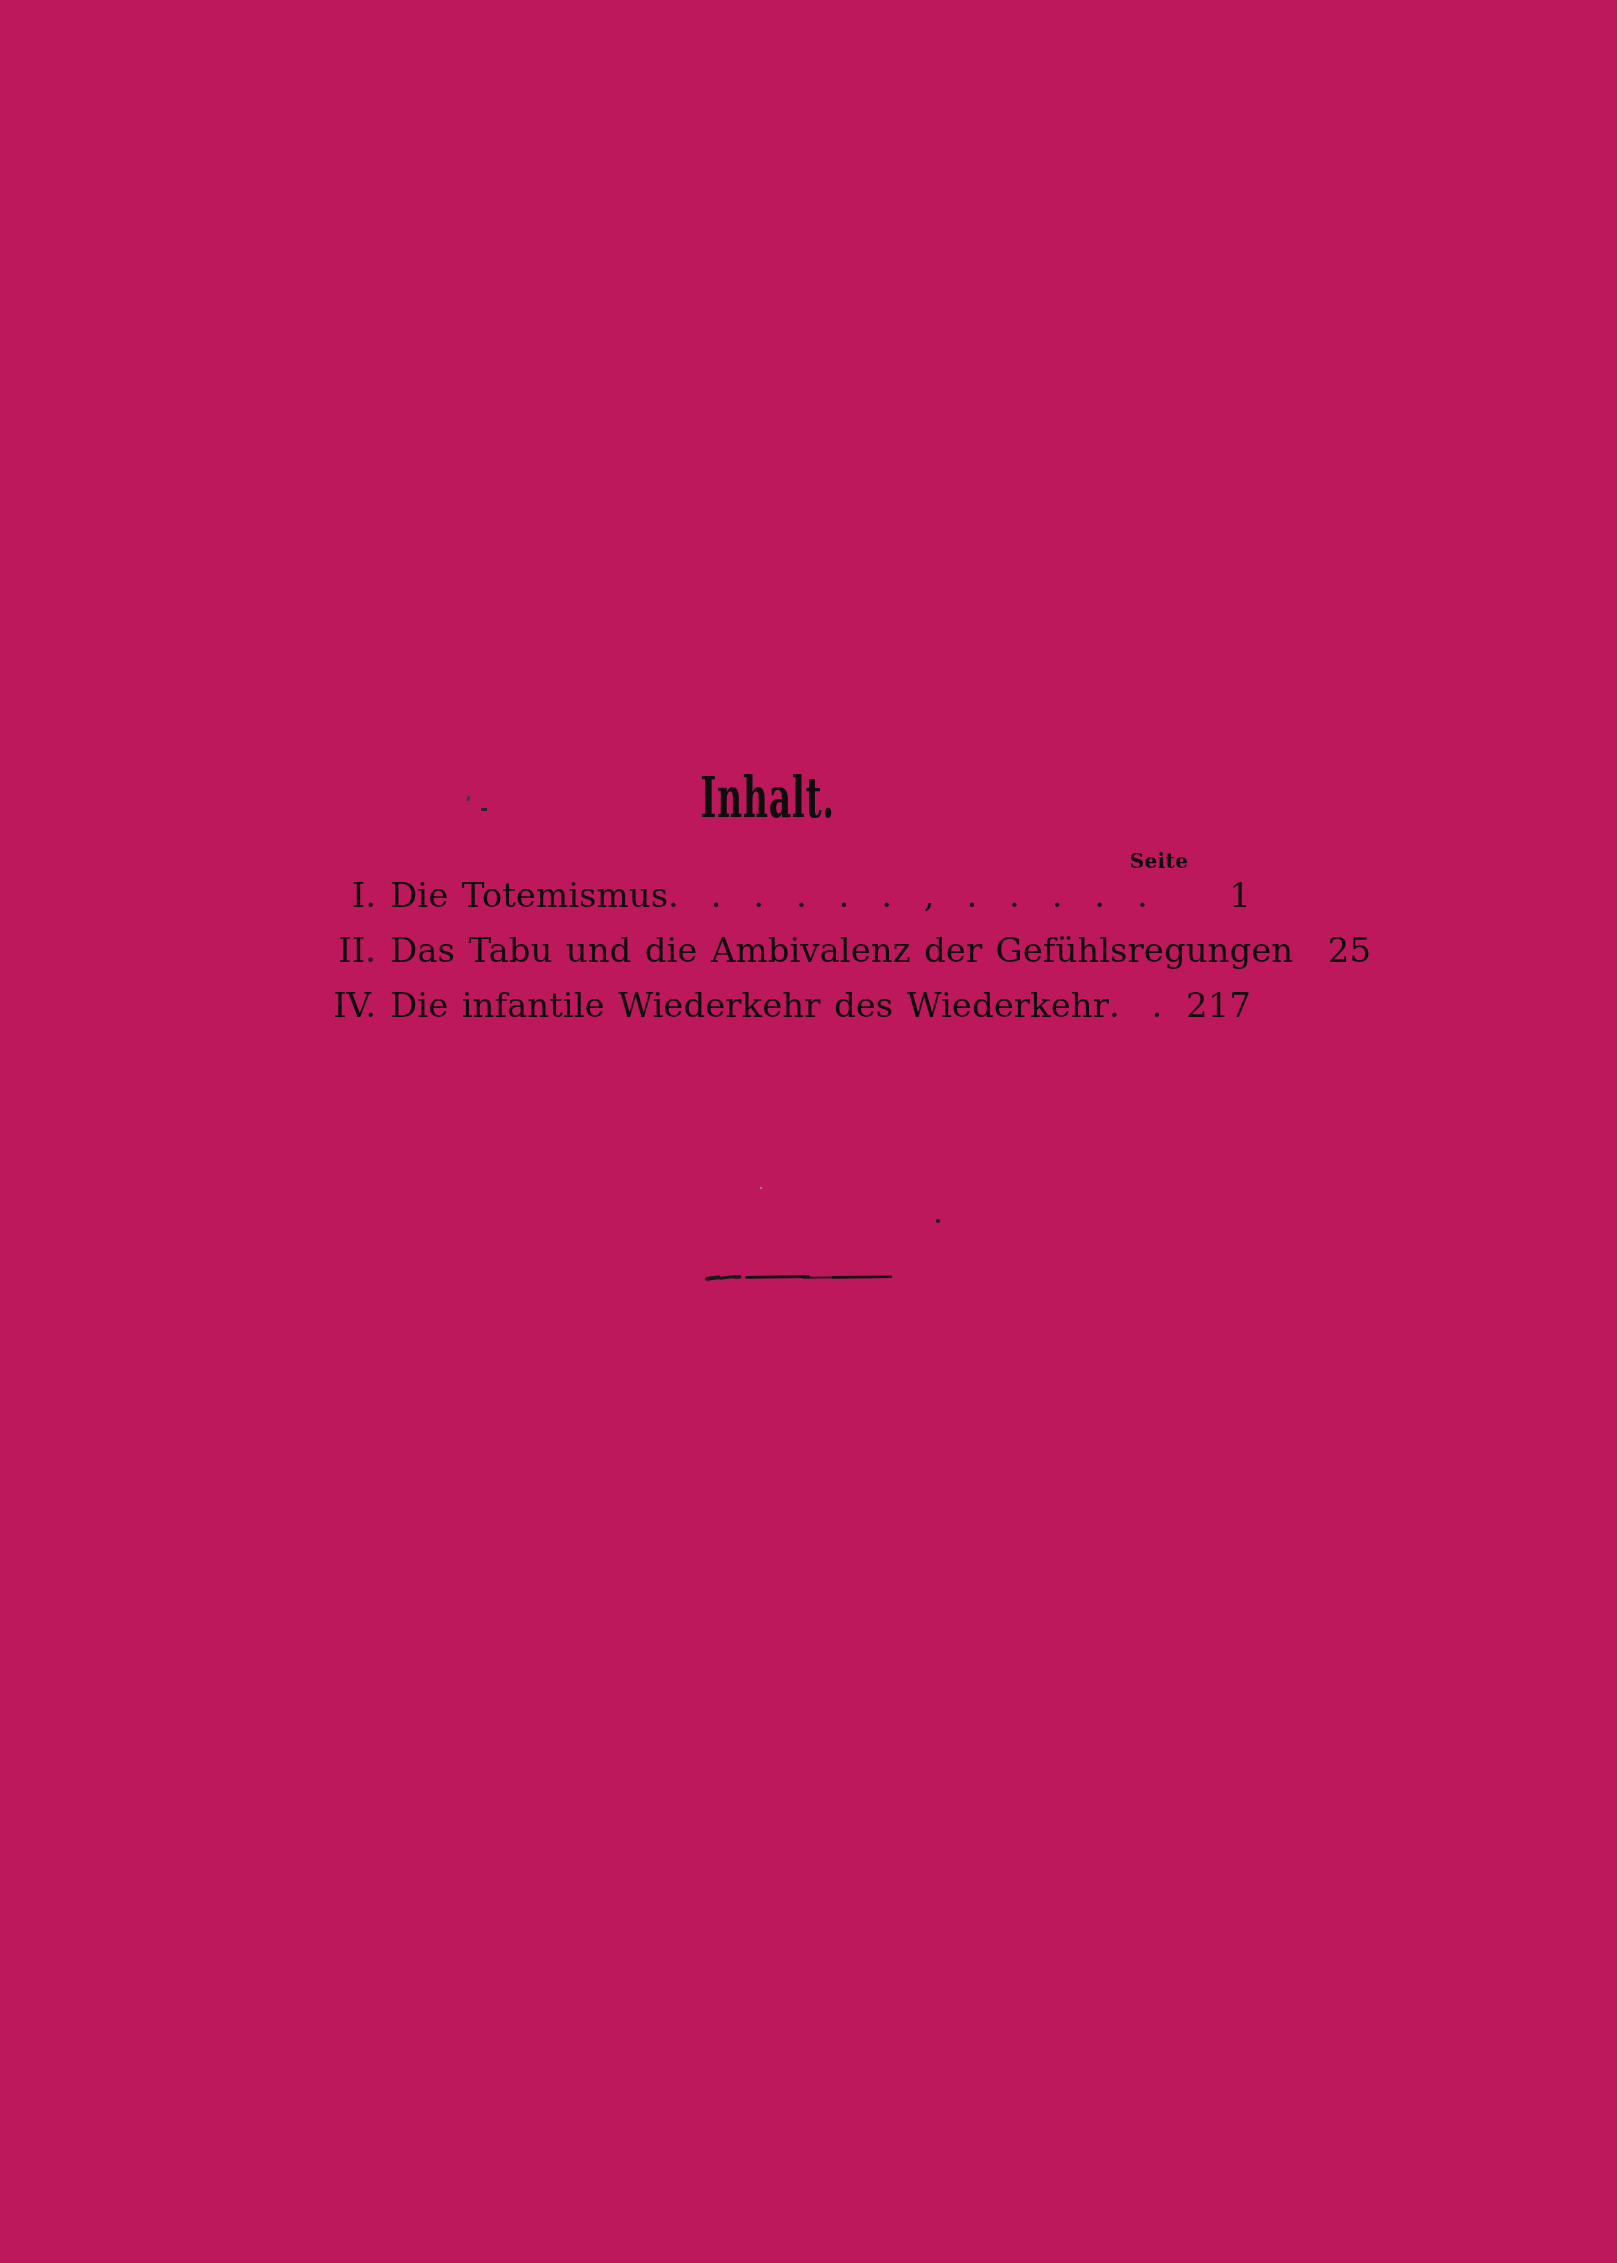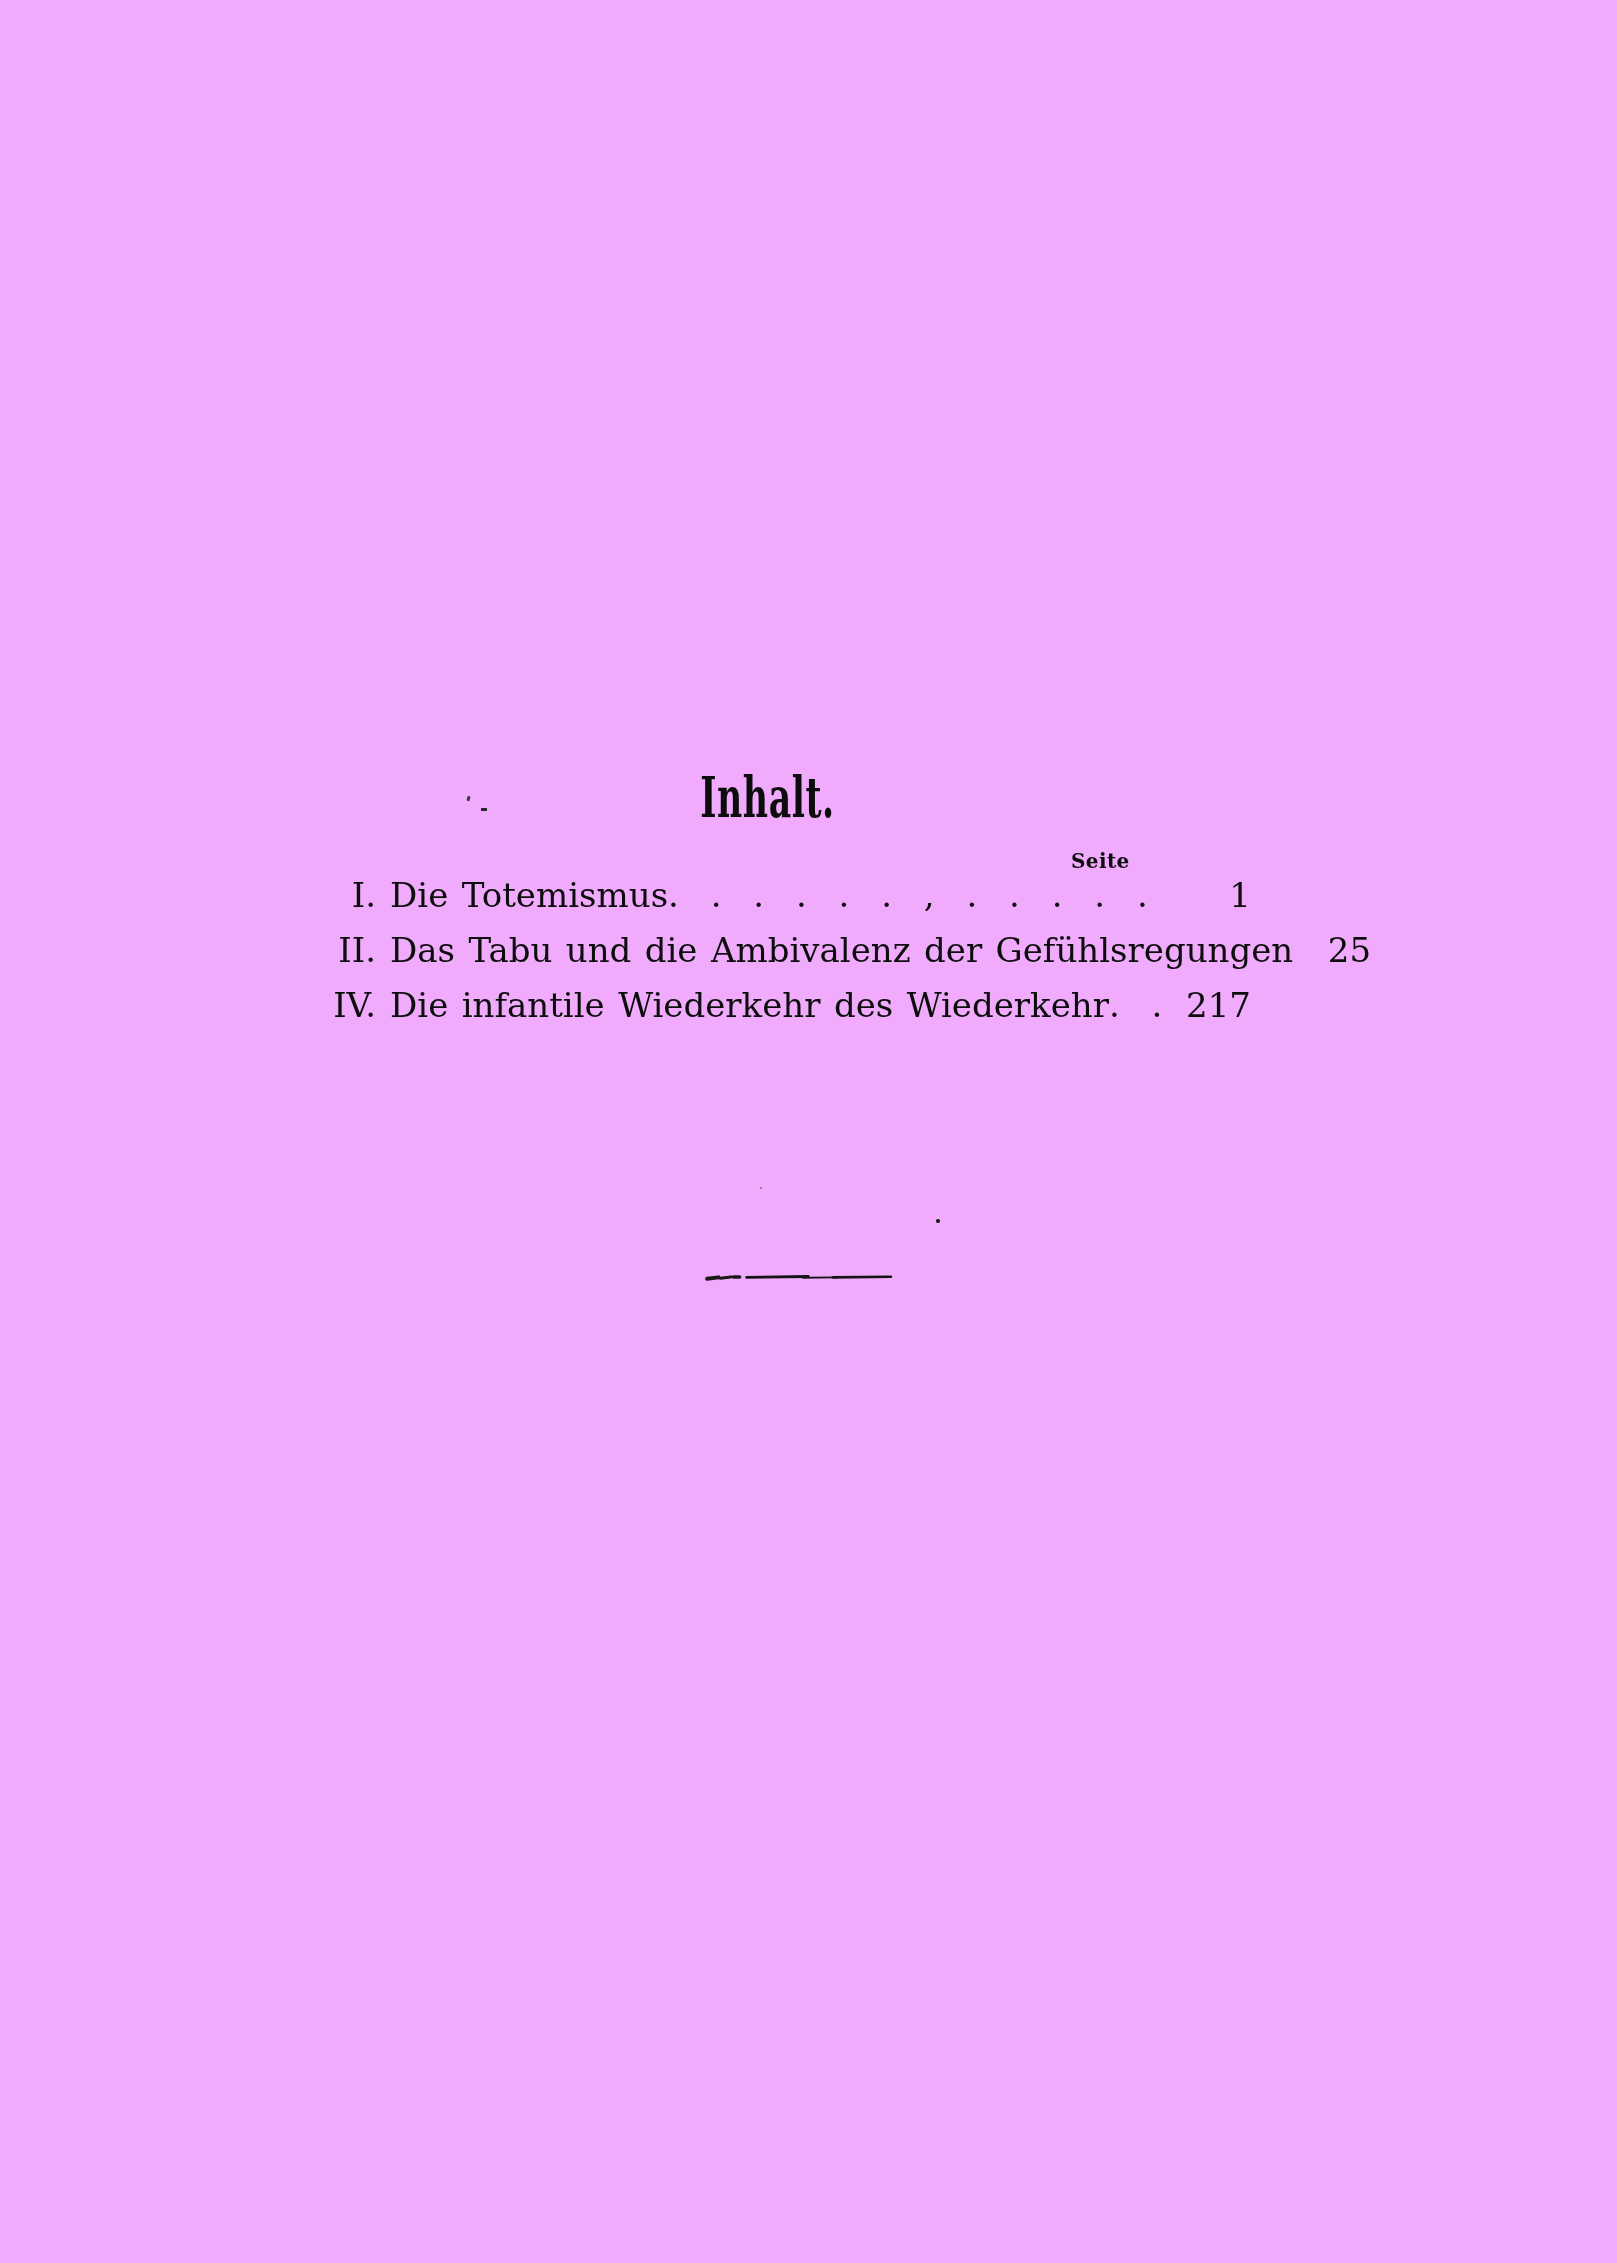--- a/index.html
+++ b/index.html
@@ -8,42 +8,42 @@
     width: 1618px;
     height: 2264px;
     position: relative;
     font-family: "DejaVu Serif", "Liberation Serif", serif;
     color: #0d0d0d;
     overflow: hidden;
   }
   .page {
     position: absolute;
     inset: 0;
-    background: #f0abfc;
+    background: #be185d;
   }
   .heading {
     position: absolute;
     top: 769px;
     left: 591px;
     width: 353px;
     text-align: center;
     font-size: 56px;
     line-height: 1;
     font-weight: bold;
     transform: scaleX(0.62);
     transform-origin: center;
     letter-spacing: 0.9px;
     white-space: nowrap;
   }
   .seite-label {
     position: absolute;
     top: 849px;
     left: 1071px;
     width: 176px;
-    text-align: left;
+    text-align: center;
     font-size: 20px;
     font-weight: bold;
     letter-spacing: 0.4px;
   }
   .toc {
     position: absolute;
     top: 875px;
     left: 305px;
     width: 946px;
     font-size: 34px;

